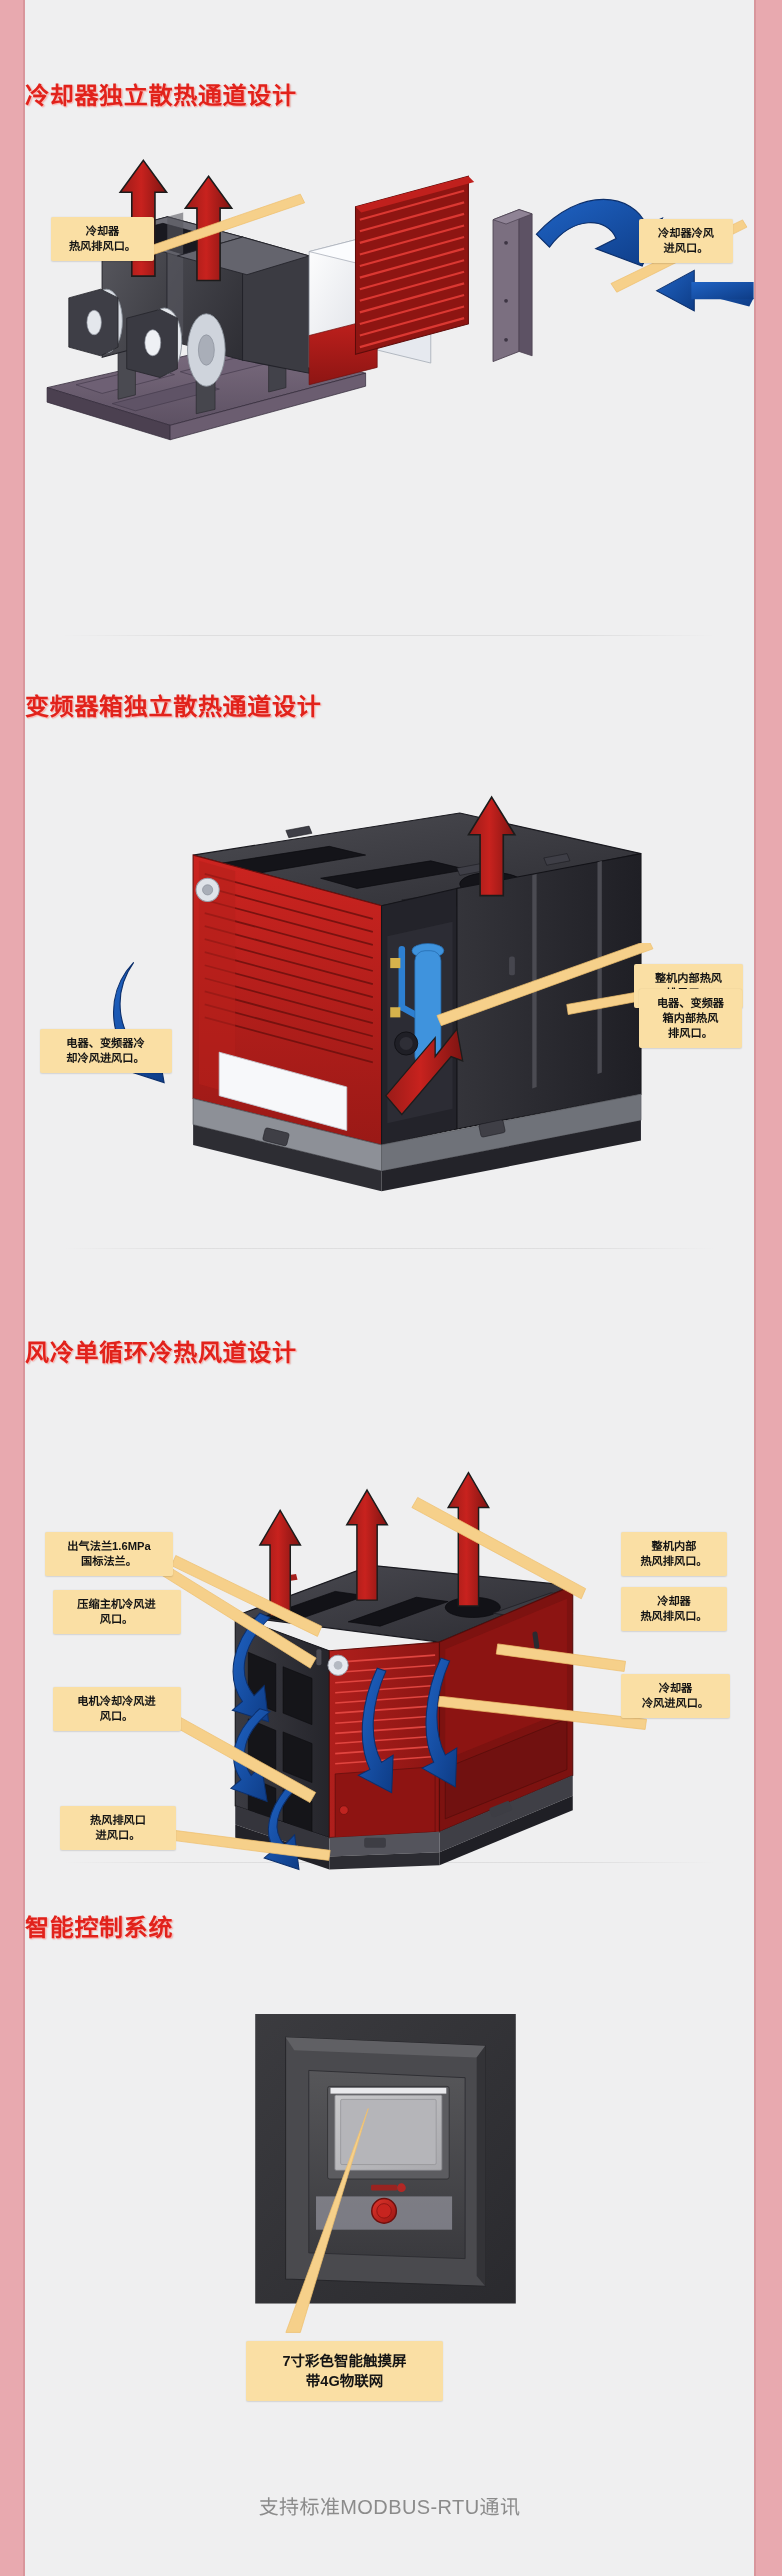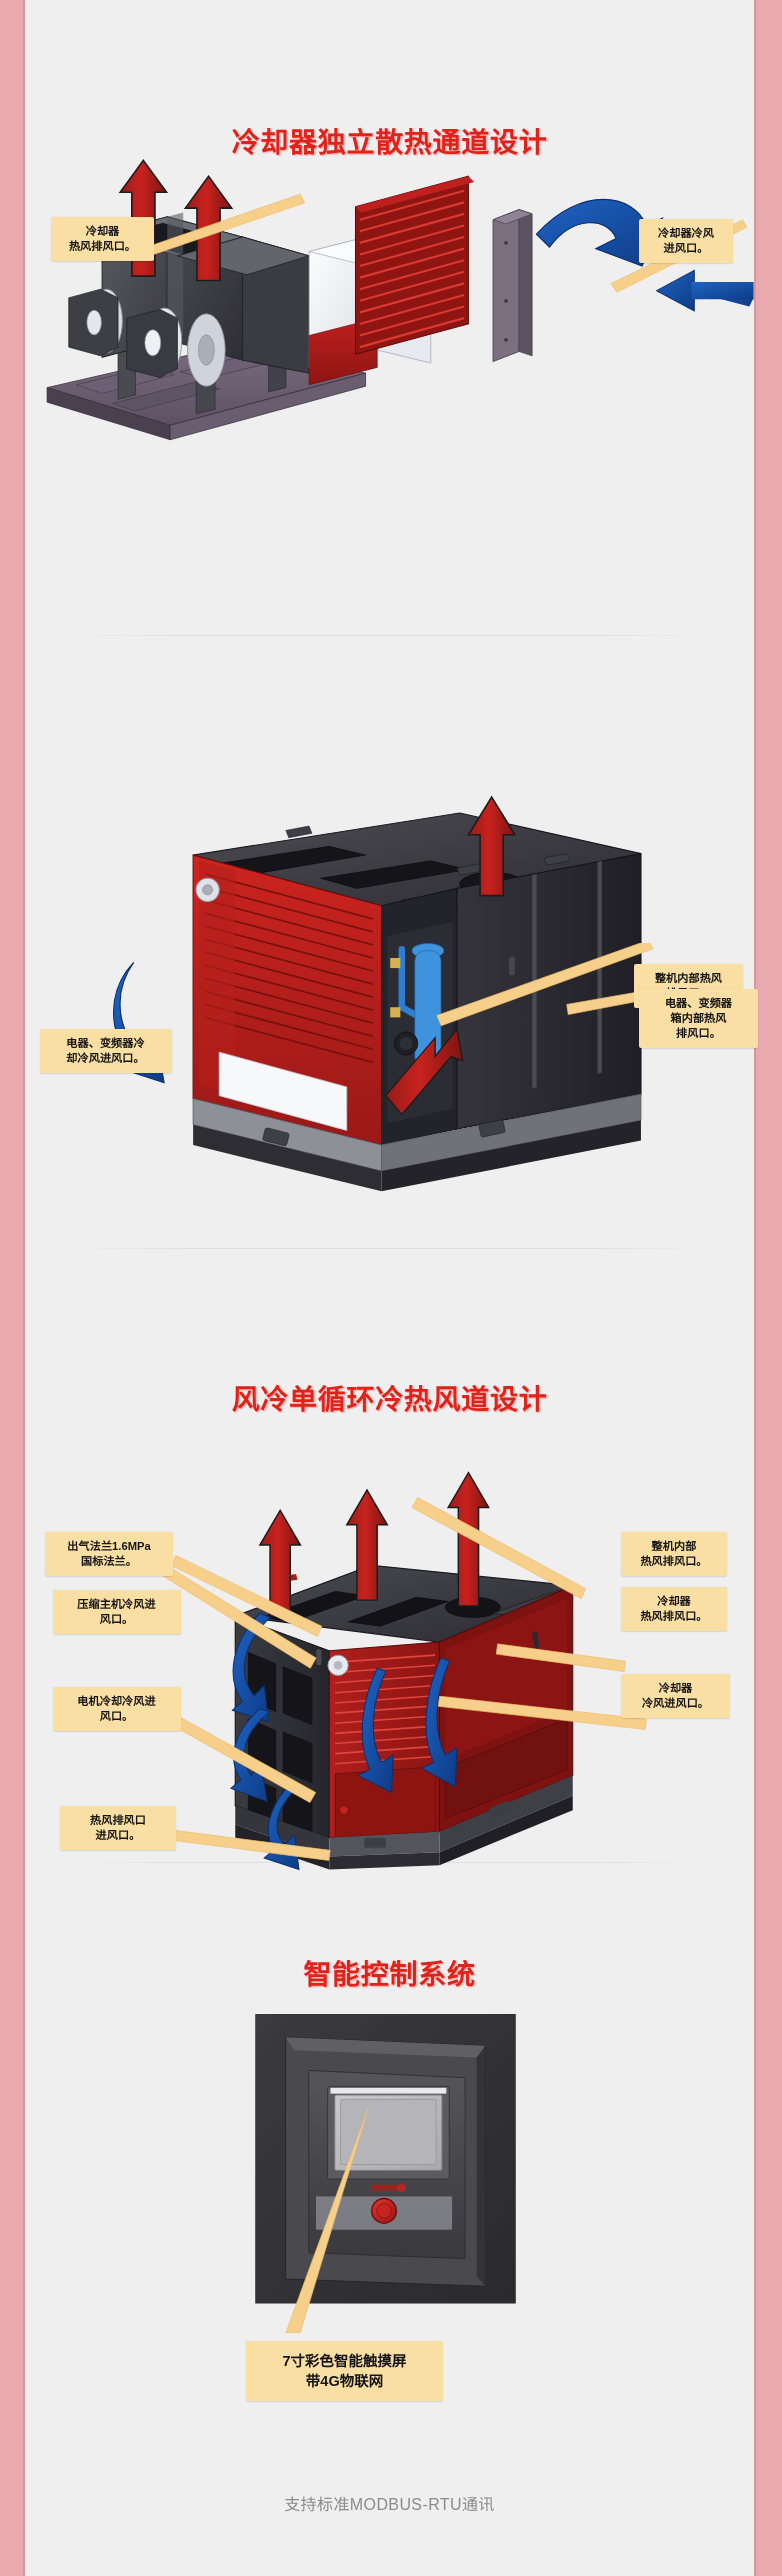--- a/index.html
+++ b/index.html
@@ -21,28 +21,27 @@
     left:23px; top:0;
     width:733px; height:2576px;
     background:#efeff0;
     border-left:2.2px solid #d9969c;
     border-right:2.2px solid #d9969c;
   }
   
   .section { position:absolute; left:0; width:729px; }
   .sec-title {
     position:absolute; left:0; width:100%;
-    text-align:center;
-    font-size:28px;
+    text-align:left;
+    font-size:24px;
     font-weight:bold;
     color:#e1221b;
     letter-spacing:0.7px;
     text-shadow:0.7px 0.7px 0 #ffb6b3, 1.4px 1.4px 1.4px rgba(180,30,20,.25);
     white-space:nowrap;
-    margin-top:44px;
   }
   
   .callout {
     position:absolute;
     background:#fadfa4;
     border-radius:2px;
     padding:6.5px 8px;
     font-size:11.2px;
     line-height:1.38;
     color:#141414;
@@ -59,21 +58,21 @@
   }
   
   .art { position:absolute; z-index:10; }
   .art svg { display:block; }
   
   .footer-note {
     position:absolute;
     left:0; width:100%;
     text-align:center;
     color:#8b8b8b;
-    font-size:16px;
+    font-size:20px;
     letter-spacing:0.4px;
   }
   .hairline {
     position:absolute;
     height:0.7px;
     background:linear-gradient(90deg,rgba(0,0,0,0) 0%,rgba(0,0,0,.07) 20%,rgba(0,0,0,.07) 80%,rgba(0,0,0,0) 100%);
   }
 </style>
 </head>
 <body>
@@ -230,20 +229,21 @@
 
       <div class="callout" style="left:26px;top:217px;width:103px;">冷却器
 热风排风口。</div>
       <div class="callout" style="left:614px;top:219px;width:94px;text-align:center;">冷却器冷风
 进风口。</div>
 
       <div class="hairline" style="left:36px;top:635px;width:656px;"></div>
     </div>
 
     <div class="section" style="top:652px;height:616px;">
+      <div class="sec-title" style="top:35px;">变频器箱独立散热通道设计</div>
 
       <div class="art" style="left:0;top:116px;">
         <svg width="729" height="464" viewBox="0 0 1006 640">
           <defs>
             <linearGradient id="c-topgrad" x1="0" y1="0" x2="1" y2="1">
               <stop offset="0" stop-color="#4c4c52"></stop>
                 <stop offset="1" stop-color="#2d2d33"></stop>
             </linearGradient>
             <linearGradient id="c-red" x1="0" y1="0" x2="0" y2="1">
               <stop offset="0" stop-color="#cc2420"></stop>
@@ -343,21 +343,21 @@
         <path d="M136 32 L10 56 L8 42 L134 20 Z" fill="#f6d08a" stroke="#eebf6d" stroke-width="1"></path>
       </svg>
       <svg class="leader" width="225" height="87" style="left:406px;top:291px;" viewBox="0 0 310 120">
         <path d="M306 8 L14 114 L8 100 L300 -4 Z" fill="#f6d08a" stroke="#eebf6d" stroke-width="1"></path>
       </svg>
 
       <div class="callout" style="left:609px;top:304px;width:109px;margin-top:8px;">整机内部热风
 排风口。</div>
       <div class="callout" style="left:14.5px;top:377px;width:132px;">电器、变频器冷
 却冷风进风口。</div>
-      <div class="callout" style="left:614px;top:337px;width:119px;">电器、变频器
+      <div class="callout" style="left:614px;top:337px;width:103px;">电器、变频器
 箱内部热风
 排风口。</div>
 
       <div class="hairline" style="left:36px;top:596px;width:656px;"></div>
     </div>
 
     <div class="section" style="top:1268px;height:616px;">
       <div class="sec-title" style="top:65px;">风冷单循环冷热风道设计</div>
 
       <div class="art" style="left:0;top:167px;">

